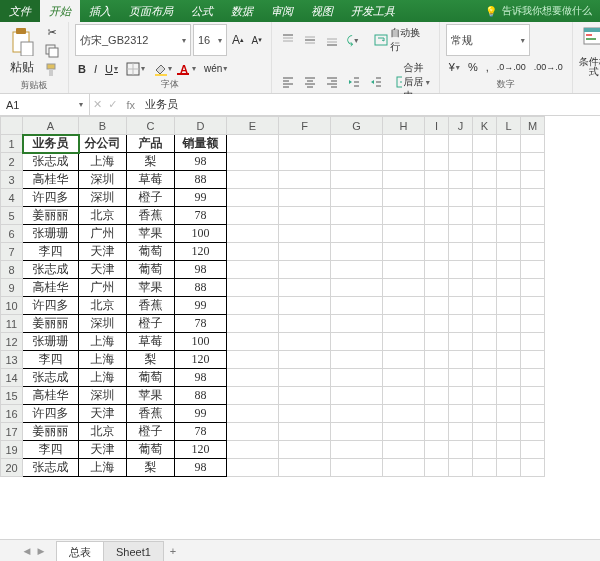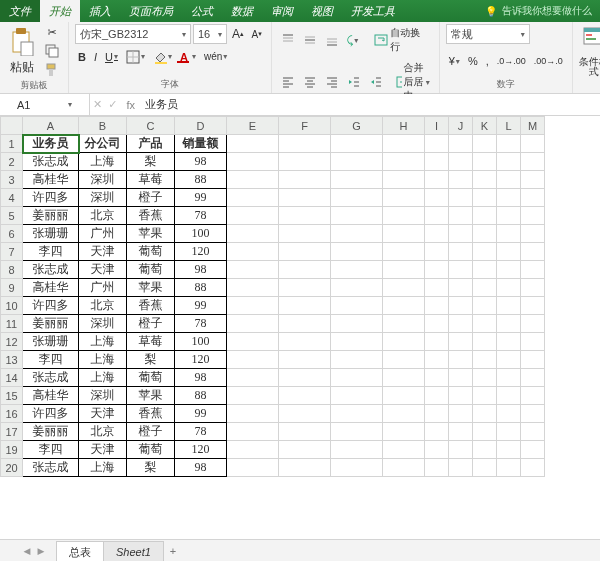--- a/index.html
+++ b/index.html
@@ -9,38 +9,38 @@
 .tab.active { background: #f3f3f3; color: #2b7a2b; }
 .tellme { margin-left: auto; display: flex; align-items: center; gap: 4px; padding: 0 8px; color: #c8f0d0; font-size: 10px; }
 .ribbon { background: #f3f3f3; border-bottom: 1px solid #d4d4d4; height: 72px; display: flex; }
 .group { border-right: 1px solid #e1e1e1; padding: 2px 6px 0 6px; display: flex; flex-direction: column; }
 .gbody { flex: 1; display: flex; align-items: flex-start; gap: 4px; }
 .glabel { text-align: center; font-size: 9px; color: #666; padding-bottom: 2px; }
 .btn { display: inline-flex; align-items: center; justify-content: center; padding: 2px 3px; border-radius: 2px; cursor: pointer; }
 .dd { font-size: 8px; color: #666; margin-left: 1px; }
 .vstack { display: flex; flex-direction: column; gap: 1px; }
 .hstack { display: flex; align-items: center; gap: 2px; }
-.selbox { background: #fff; border: 1px solid #c8c8c8; height: 20px; display: flex; align-items: center; padding: 0 4px; font-size: 11px; color: #444; }
+.selbox { background: #fff; border: 1px solid #c8c8c8; height: 32px; display: flex; align-items: center; padding: 0 4px; font-size: 11px; color: #444; }
 .namebox-row { display: flex; align-items: center; height: 22px; border-bottom: 1px solid #d4d4d4; background: #fff; }
-.namebox { width: 90px; border-right: 1px solid #d4d4d4; padding: 0 17px; font-size: 11px; height: 100%; display: flex; align-items: center; justify-content: center; }
+.namebox { width: 90px; border-right: 1px solid #d4d4d4; padding: 0 6px; font-size: 11px; height: 100%; display: flex; align-items: center; justify-content: center; }
 .fxlabel { color: #888; padding: 0 6px; }
 .formula { flex: 1; padding: 0 4px; font-size: 11px; }
 .grid-wrap { flex: 1; overflow: hidden; position: relative; background: #fff; }
 table.sheet { border-collapse: collapse; table-layout: fixed; }
 .sheet th, .sheet td { border: 1px solid #d4d4d4; height: 18px; font-size: 11px; text-align: center; background: #fff; }
 .sheet th { background: #eceeec; color: #555; font-weight: normal; position: relative; }
 .sheet th.row { width: 22px; }
 .sheet td.databorder { border: 1px solid #000; font-family: "SimSun", serif; font-size: 12px; }
 .sheet td.hdr { font-weight: bold; }
 .corner { width: 22px; background: #eceeec; }
 .sel-cell { outline: 2px solid #2b7b2b; outline-offset: -1px; }
 .sheettabs { height: 22px; border-top: 1px solid #d4d4d4; background: #f3f3f3; display: flex; align-items: center; padding-left: 20px; gap: 0; }
 .navarrow { width: 14px; text-align: center; color: #999; font-size: 9px; cursor: pointer; }
 .shtab { padding: 0 12px; height: 20px; line-height: 20px; border: 1px solid #ccc; border-bottom: none; background: #fff; font-size: 11px; margin-right: -1px; cursor: pointer; }
-.shtab.inactive { background: #e8e8e8; font-style: italic; }
+.shtab.inactive { background: #e8e8e8; }
 .addsh { width: 20px; text-align: center; color: #777; cursor: pointer; }
 svg { display: block; }
 </style>
 </head>
 <body>
 
 <div class="tabs">
   <div class="tab" style="background:#1f6b2a">文件</div>
   <div class="tab active">开始</div>
   <div class="tab">插入</div>
@@ -225,21 +225,21 @@
             </svg>
             <span style="font-size:10px;margin-left:2px">合并后居中</span>
             <span class="dd">▾</span>
           </div>
       </div>
     </div>
     <div class="glabel">对齐方式</div>
   </div>
 
   <div class="group">
-    <div class="gbody vstack" style="gap:9px">
+    <div class="gbody vstack" style="gap:3px">
       <div class="selbox" style="width:84px">
           <span>常规</span>
           <span class="dd" style="margin-left:auto">▾</span>
         </div>
       <div class="hstack">
         <div class="btn">
             <span>¥</span>
             <span class="dd">▾</span>
           </div>
         <div class="btn">

